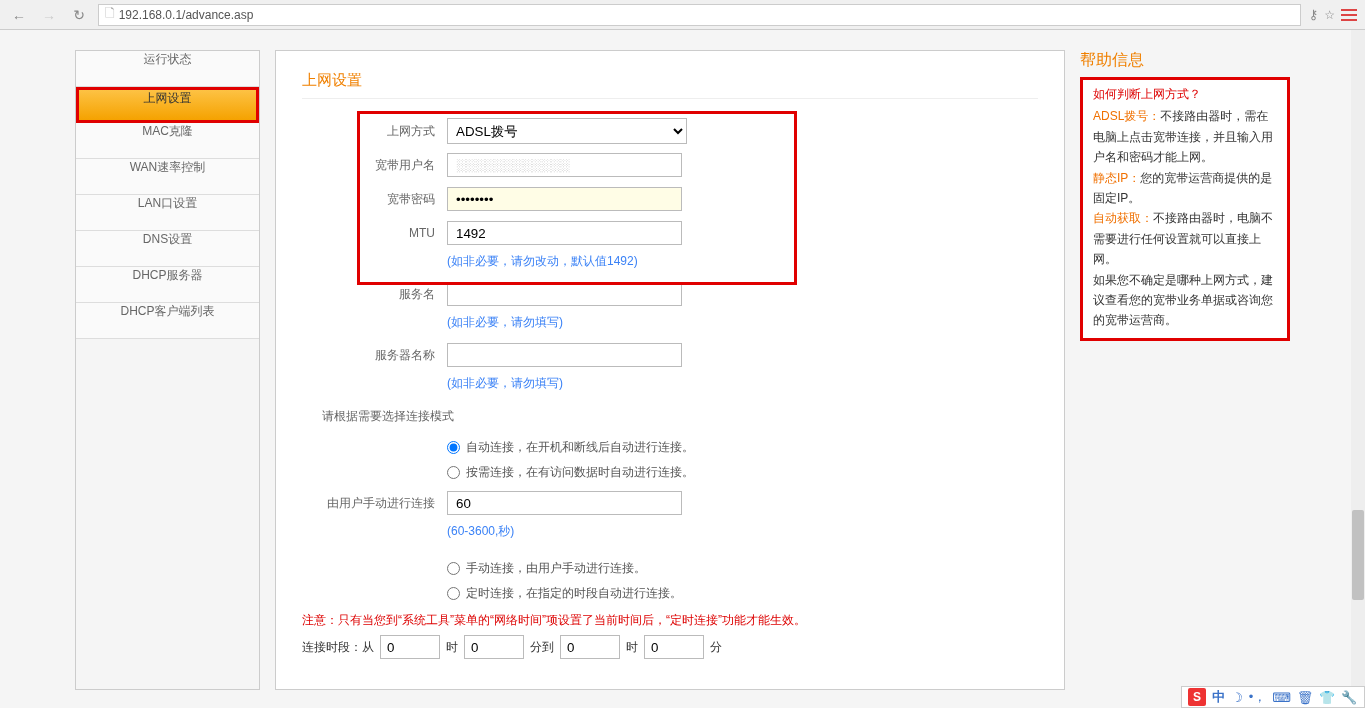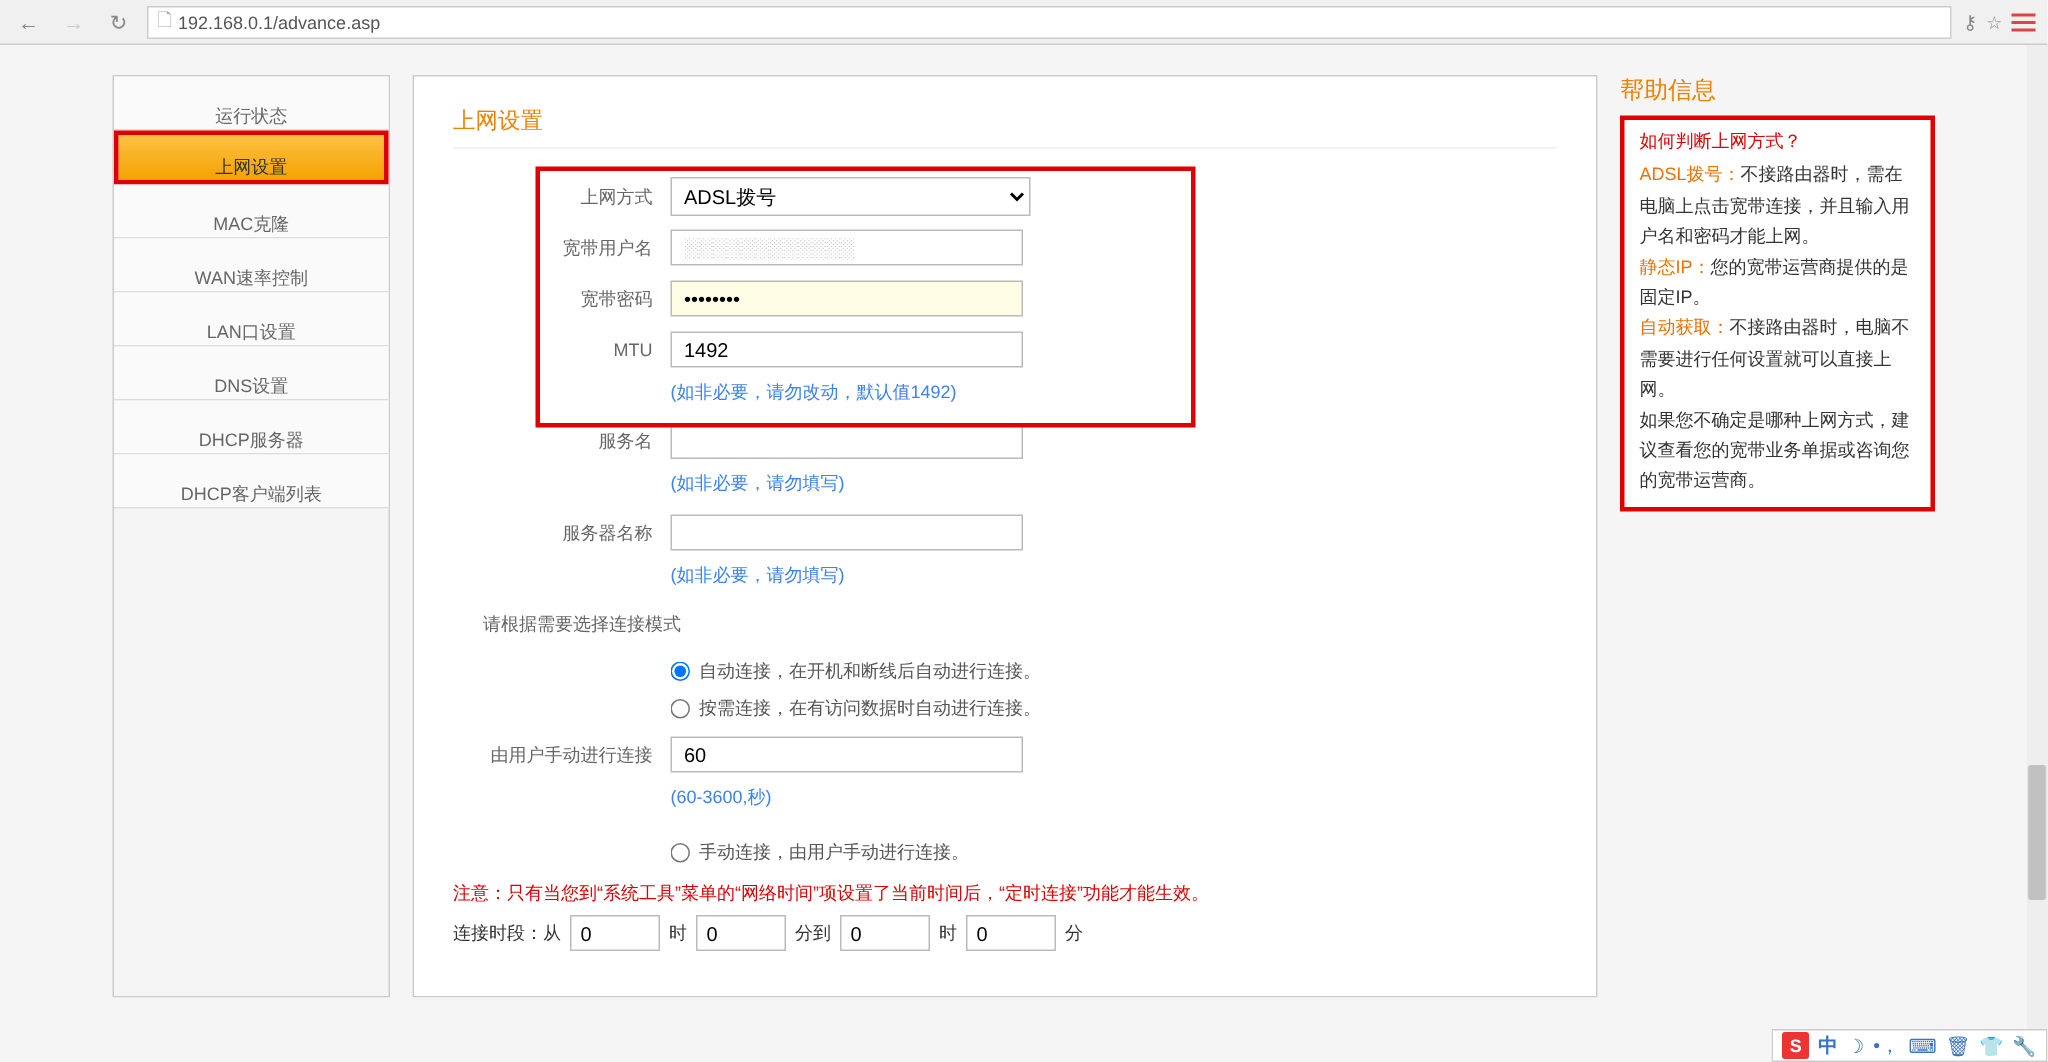--- a/index.html
+++ b/index.html
@@ -12,21 +12,21 @@
 .right-icons { display: flex; gap: 6px; align-items: center; color: #888; }
 .menu-lines { width: 16px; display: flex; flex-direction: column; gap: 3px; }
 .menu-lines span { height: 2px; background: #d44; }
 
 
 .page { display: flex; justify-content: center; padding-top: 20px; }
 .container { display: flex; gap: 15px; }
 
 
 .sidebar { width: 185px; border: 1px solid #ccc; }
-.sidebar-item { height: 36px; display: flex; align-items: flex-end; justify-content: center; border-bottom: 1px solid #ddd; cursor: pointer; background: #fafafa; color: #666; }
+.sidebar-item { height: 36px; display: flex; align-items: flex-start; justify-content: center; border-bottom: 1px solid #ddd; cursor: pointer; background: #fafafa; color: #666; }
 .sidebar-item.active { background: linear-gradient(#fdc244, #f5a200); color: #333; border: 3px solid #e00000; }
 
 
 .content { width: 790px; background: #fff; border: 1px solid #ccc; padding: 20px 26px 30px 26px; }
 .page-title { color: #f08000; font-size: 15px; border-bottom: 1px solid #eee; padding-bottom: 8px; margin-bottom: 18px; }
 
 
 .form-area { position: relative; }
 .highlight-box { position: absolute; top: -6px; left: 55px; width: 440px; height: 174px; border: 3px solid #e00000; pointer-events: none; }
 .row { display: flex; align-items: center; margin-bottom: 6px; min-height: 28px; }
@@ -184,20 +184,24 @@
               <input class="field" value="60" style="">
             </div>
         </div>
         <div class="hint">(60-3600,秒)</div>
 
         <div style="height:10px"></div>
         <div class="radio-line">
             <input type="radio" style="">
             <span>手动连接，由用户手动进行连接。</span>
           </div>
+        <div class="radio-line">
+            <input type="radio" style="">
+            <span>定时连接，在指定的时段自动进行连接。</span>
+          </div>
 
         <div class="warn">注意：只有当您到“系统工具”菜单的“网络时间”项设置了当前时间后，“定时连接”功能才能生效。</div>
 
         <div class="time-row">
           <span>连接时段：从</span>
           <input value="0" style="">
           <span>时</span>
           <input value="0" style="">
           <span>分到</span>
           <input value="0" style="">

